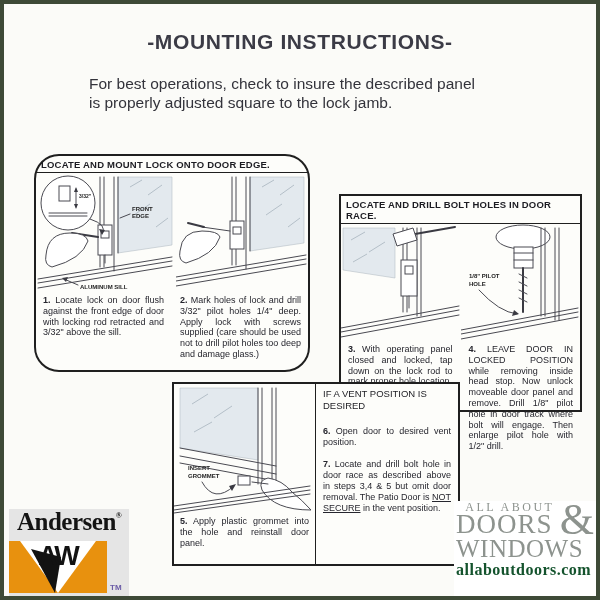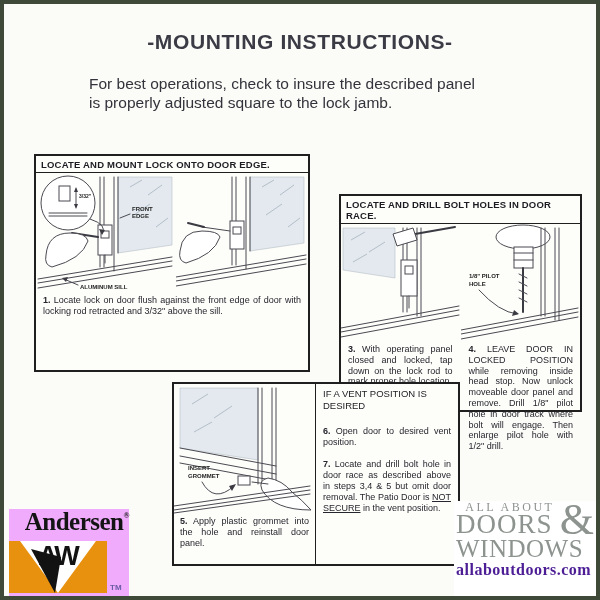--- a/index.html
+++ b/index.html
@@ -12,21 +12,21 @@
   .title{
     position:absolute; top:26px; left:0; width:100%; text-align:center;
     font-size:21px; font-weight:700; letter-spacing:0.6px; color:#3b3b46; margin:0;
   }
   .subtitle{
     position:absolute; top:70px; left:85px; width:450px;
     font-size:15.5px; line-height:1.25; color:#33333b;
   }
   
   .panel{position:absolute; background:#fdfdfa; border:2px solid #1f1f1f; box-sizing:border-box;}
-  .panel1{left:30px; top:150px; width:276px; height:218px;}
+  .panel1{left:30px; top:150px; width:276px; height:218px;border-radius:25px;}
   .panel2{left:335px; top:150px; width:243px; height:218px;margin-top:40px;}
   .panel3{left:168px; top:378px; width:288px; height:184px; display:flex;}
   .panel-header{
     font-size:9.5px; font-weight:700; letter-spacing:0.2px; padding:3px 5px 2px;
     border-bottom:1.5px solid #1f1f1f; color:#1c1c22;
   }
   .illus-row{display:flex; align-items:flex-start;}
   .illus-row svg{display:block;}
   .steps-row{display:flex; gap:16px; padding:2px 7px 5px;}
   .step{flex:1; margin:0; font-size:9px; line-height:1.2; text-align:justify; color:#26262e;}
@@ -41,39 +41,39 @@
   
   .ln{stroke:#4a4a52; stroke-width:1; fill:none; stroke-linecap:round;}
   .lnb{stroke:#3a3a42; stroke-width:2; fill:none; stroke-linecap:round;}
   .fillw{fill:#ffffff; stroke:#4a4a52; stroke-width:1;}
   .glass{fill:#e3e9ee; stroke:#aab4bd; stroke-width:0.5;}
   .hatch{stroke:#b4bfc8; stroke-width:1; fill:none;}
   .ill-label{font-family:"Liberation Sans",sans-serif; font-size:6px; font-weight:700; fill:#222;}
   .ill-dim{font-family:"Liberation Sans",sans-serif; font-size:5px; font-weight:700; fill:#222;}
   .arrowhead{fill:#3a3a42; stroke:none;}
   
-  .andersen{position:absolute; left:5px; top:505px; width:120px; height:92px; background:#f0abfc;text-align:right;}
+  .andersen{position:absolute; left:5px; top:505px; width:120px; height:92px; background:#e5e5e5;}
   .andersen-word{font-family:"Liberation Serif",serif; font-weight:700; font-size:25px; color:#141414; line-height:1; letter-spacing:-0.5px; padding-left:8px;}
   .andersen-word sup{font-size:8px; vertical-align:12px;}
   .aw-box{position:absolute; left:0; top:32px; width:98px; height:52px;}
   .aw-text{font-family:"Liberation Sans",sans-serif; font-weight:700; font-size:27px; letter-spacing:-2px; fill:#121212;}
   .tm{position:absolute; left:101px; top:74px; font-size:8px; font-weight:700; color:#6a5ba6; font-family:"Liberation Sans",sans-serif;}
   
   .allabout{
     position:absolute; right:0; bottom:0; width:142px; height:95px; background:#fff;
     font-family:"Liberation Serif",serif; color:#8d938e; z-index:5;
     display:flex; flex-direction:column; padding:0 2px 1px 2px; box-sizing:border-box;
   }
   .aa-row1{display:flex; align-items:flex-end;}
   .aa-col{flex:1;}
   .aa-top{font-size:12px; letter-spacing:2.5px; text-align:center; line-height:1;}
   .aa-doors{font-size:27px; line-height:0.85; letter-spacing:1px;}
   .aa-amp{font-size:44px; line-height:0.7; margin-left:-4px;}
   .aa-windows{font-size:25px; line-height:1; letter-spacing:0.5px;}
-  .aa-url{font-size:16px; font-weight:700; color:#4c1d95; line-height:1.1; letter-spacing:0.5px;}
+  .aa-url{font-size:16px; font-weight:700; color:#14532d; line-height:1.1; letter-spacing:0.5px;}
 </style>
 </head>
 <body>
 
 <div class="page">
 
   <h1 class="title">-MOUNTING INSTRUCTIONS-</h1>
   <div class="subtitle">
     <div>For best operations, check to insure the described panel</div>
     <div>is properly adjusted square to the lock jamb.</div>
@@ -126,20 +126,21 @@
         <line class="ln" x1="26" y1="54" x2="54" y2="58"></line>
         <line class="lnb" x1="12" y1="50" x2="28" y2="54" stroke-width="4"></line>
         <path class="fillw" d="M4,78 Q6,58 26,58 Q42,58 44,64 Q38,82 10,90 Q2,88 4,78 Z"></path>
         <line class="ln" x1="0" y1="104" x2="130" y2="82"></line>
         <line class="ln" x1="0" y1="108" x2="130" y2="86"></line>
         <line class="ln" x1="0" y1="113" x2="130" y2="91"></line>
       </svg>
     </div>
     <div class="steps-row">
       <p class="step"><b>1.</b> <span>Locate lock on door flush against the front edge of door with locking rod retracted and 3/32" above the sill.</span><u></u><span></span></p>
+      <p class="step"><b>2.</b> <span>Mark holes of lock and drill 3/32" pilot holes 1/4" deep. Apply lock with screws supplied (care should be used not to drill pilot holes too deep and damage glass.)</span><u></u><span></span></p>
     </div>
   </section>
 
   <section class="panel panel2">
     <div class="panel-header">LOCATE AND DRILL BOLT HOLES IN DOOR RACE.</div>
     <div class="illus-row">
       <svg width="120" height="118" viewBox="0 0 120 118">
         <polygon class="glass" points="2,4 54,4 54,54 2,46"></polygon>
         <path class="hatch" d="M10,16 L24,8 M28,28 L44,18 M12,38 L26,30"></path>
         <line class="ln" x1="62" y1="4" x2="62" y2="88"></line>

